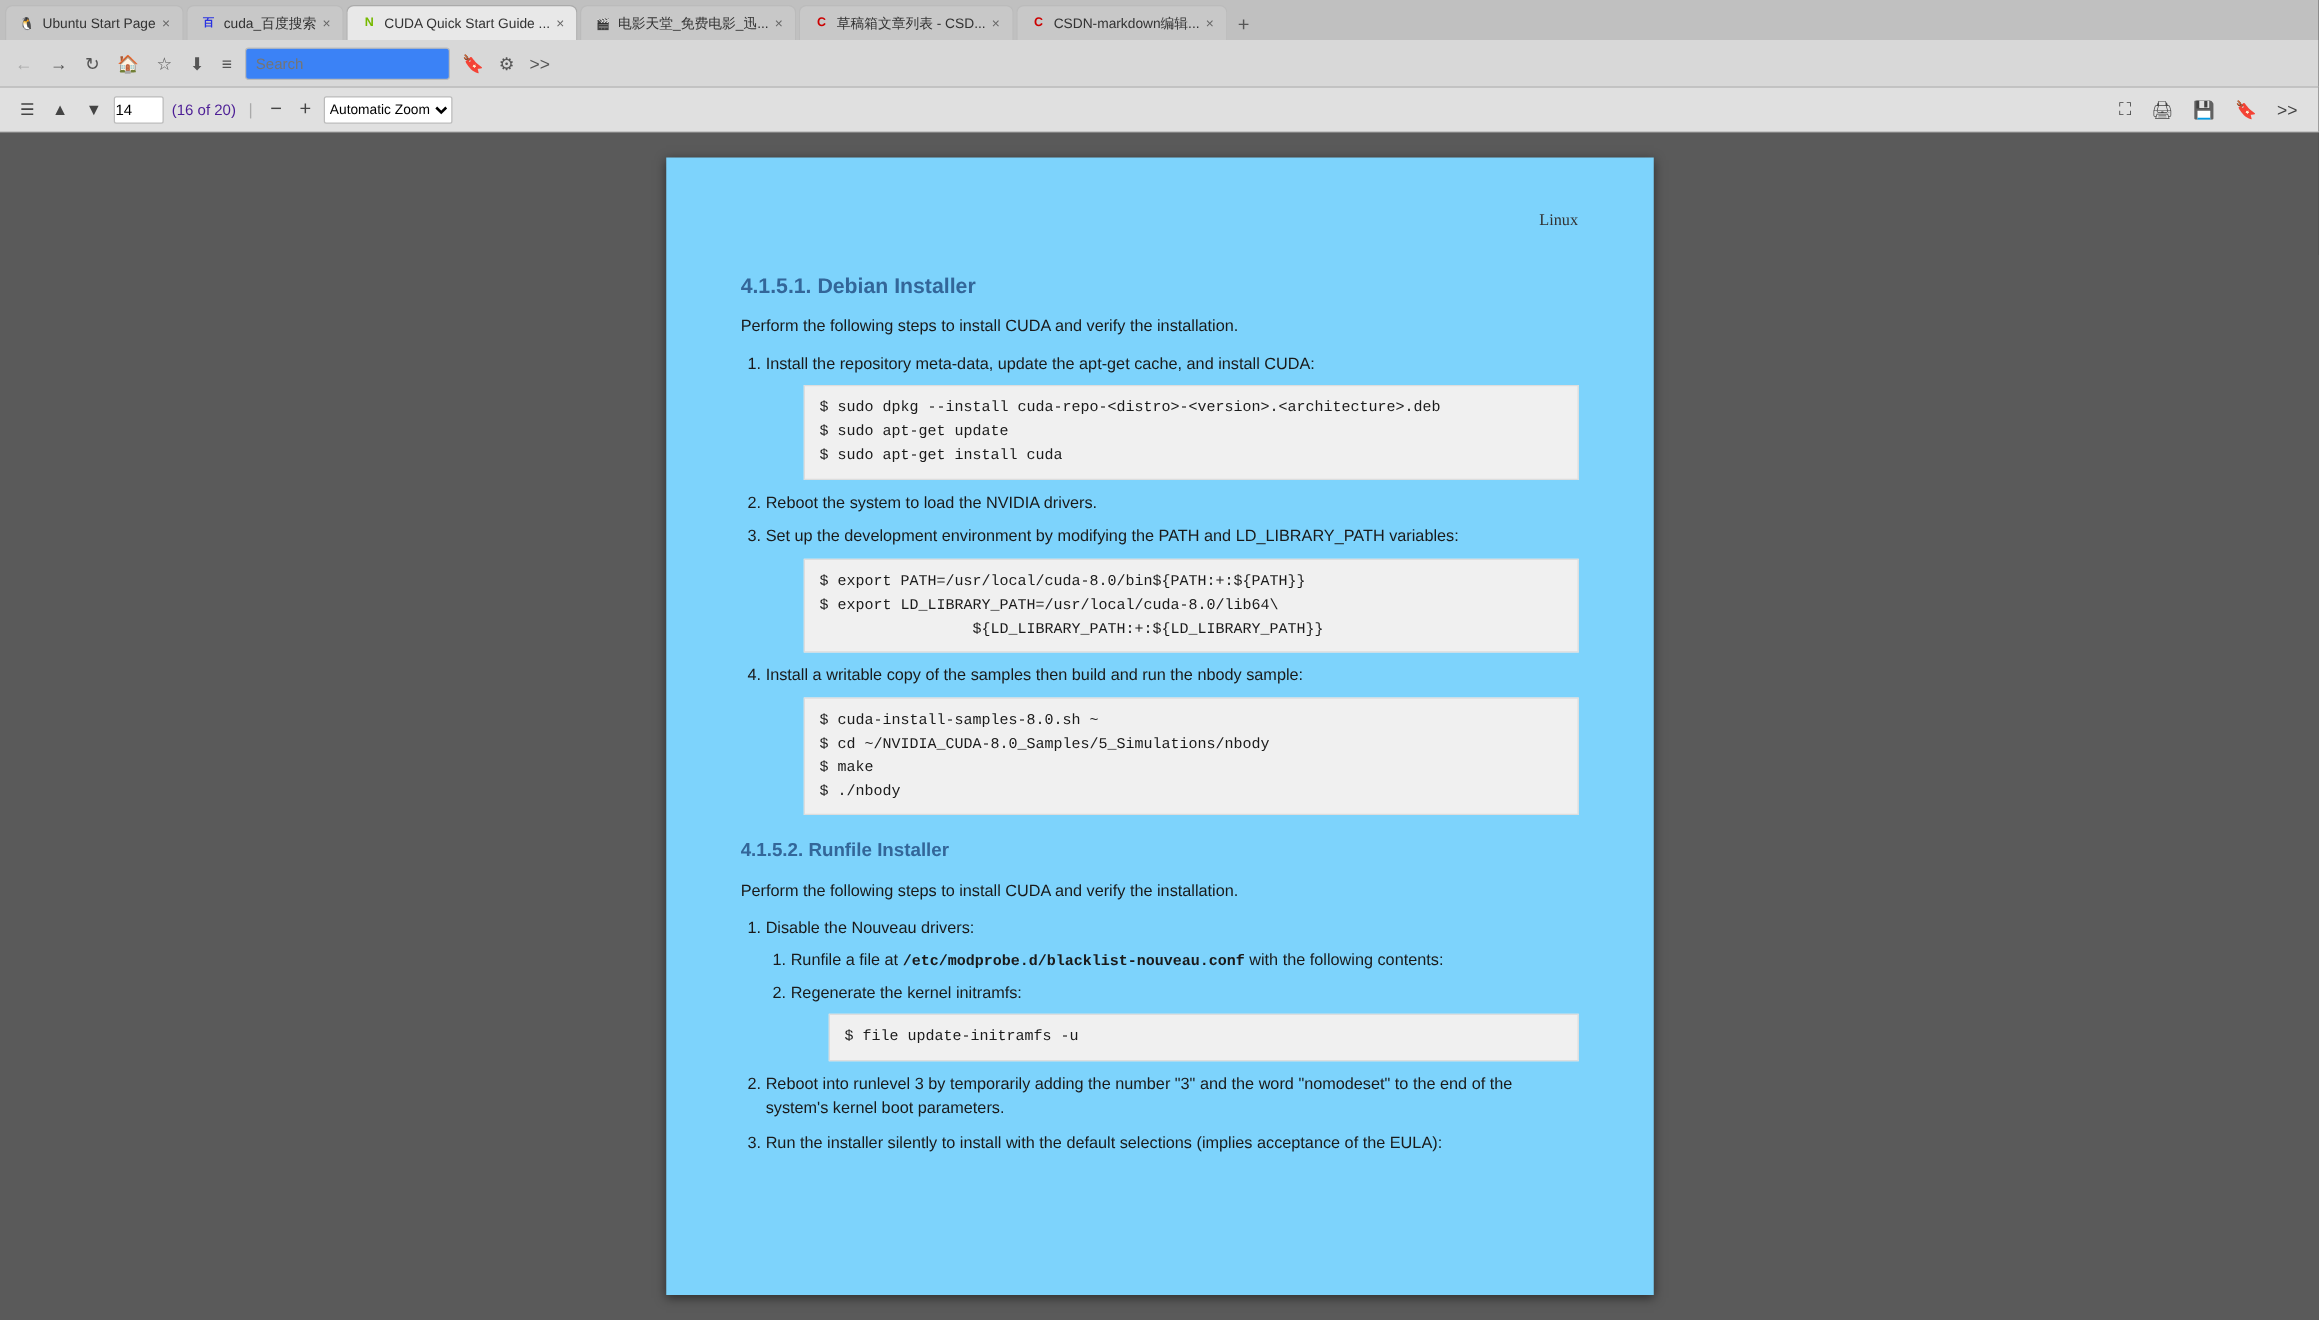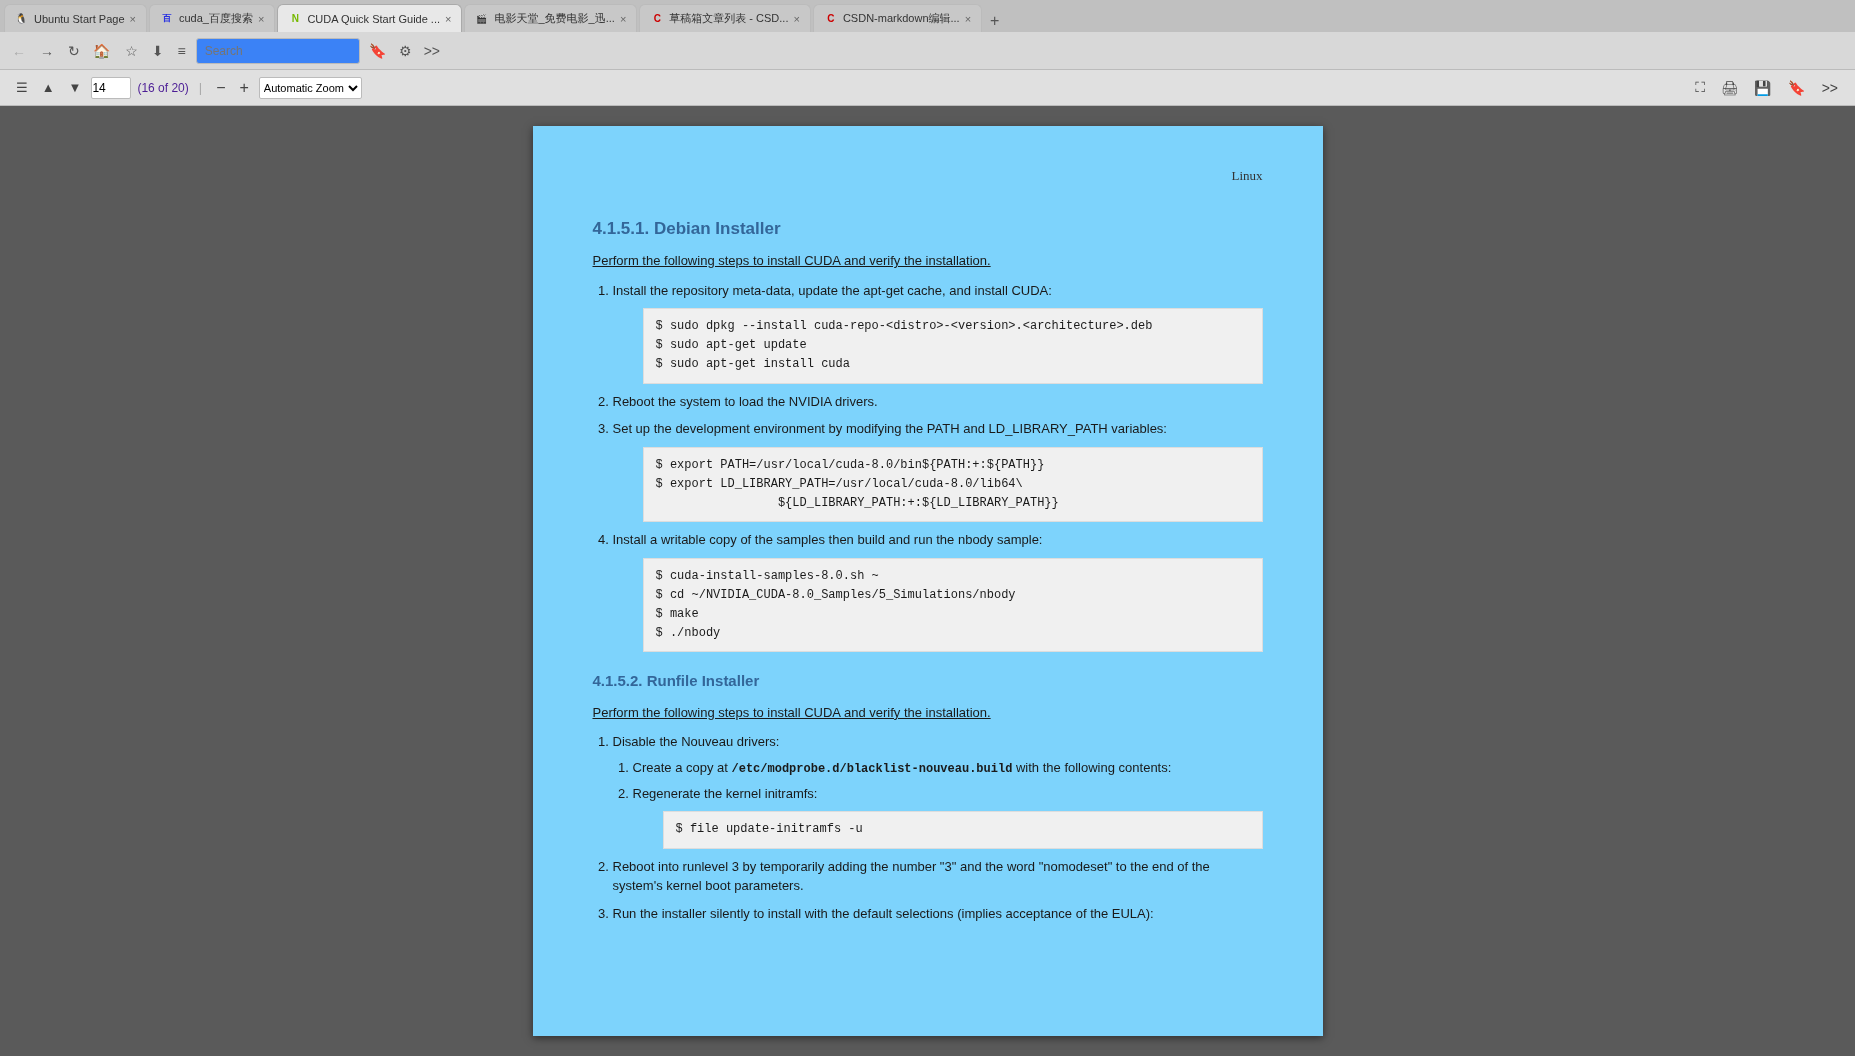--- a/index.html
+++ b/index.html
@@ -231,21 +231,20 @@
       font-size: 15px;
       font-weight: bold;
       margin-bottom: 10px;
       margin-top: 18px;
     }
 
     .pdf-paragraph {
       margin-bottom: 10px;
       font-family: Arial, sans-serif;
       font-size: 13px;
-      text-decoration: underline;
     }
 
     .pdf-ol {
       margin-left: 20px;
       margin-bottom: 10px;
     }
 
     .pdf-ol > li {
       margin-bottom: 8px;
       font-family: Arial, sans-serif;
@@ -394,21 +393,21 @@
     </ol>
 
     <div class="section-subheading">4.1.5.2. Runfile Installer</div>
     <p class="pdf-paragraph">Perform the following steps to install CUDA and verify the installation.</p>
 
     <ol class="pdf-ol">
       <li>
         <span>Disable the Nouveau drivers:</span>
         <ol class="pdf-ol-inner">
           <li>
-            <span>Create a copy at </span><span class="code-inline">/etc/modprobe.d/blacklist-nouveau.build</span><span> with the following contents:</span>
+            <span>Runfile a file at </span><span class="code-inline">/etc/modprobe.d/blacklist-nouveau.conf</span><span> with the following contents:</span>
           </li>
           <li>
             <span>Regenerate the kernel initramfs:</span>
             <div class="code-block">$ file update-initramfs -u</div>
           </li>
         </ol>
       </li>
       <li>
         <span>Reboot into runlevel 3 by temporarily adding the number "3" and the word "nomodeset" to the end of the system's kernel boot parameters.</span>
       </li>

